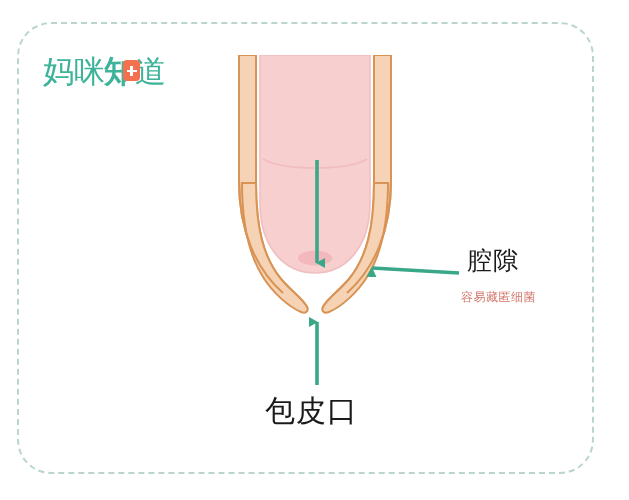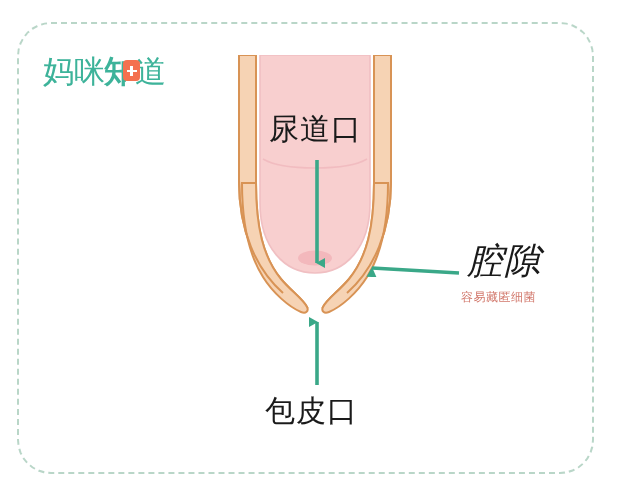--- a/index.html
+++ b/index.html
@@ -122,24 +122,23 @@
   #label-foreskin {
     left: 265px;
     top: 394px;
     font-size: 30px;
     line-height: 34px;
     letter-spacing: 1px;
   }
   #label-cavity {
     left: 467px;
     top: 245px;
-    font-size: 36px;
+    font-size: 25px;
     line-height: 31px;
     letter-spacing: 1px;
-    font-style: italic;
   }
   #label-cavity-sub {
     position: absolute;
     left: 461px;
     top: 287px;
     font-size: 12px;
     line-height: 20px;
     color: #d2786c;
     font-family: "DejaVu Sans", "Liberation Sans", sans-serif;
     white-space: nowrap;
@@ -246,21 +245,20 @@
       </marker>
     </defs>
 
     <line x1="317" y1="160" x2="317" y2="263" stroke="#3aa888" stroke-width="3.6" marker-end="url(#ahDown)"></line>
 
     <line x1="459" y1="273" x2="372" y2="268" stroke="#3aa888" stroke-width="3.4" marker-end="url(#ahLeft)"></line>
 
     <line x1="317" y1="385" x2="317" y2="322" stroke="#3aa888" stroke-width="3.6" marker-end="url(#ahUp)"></line>
   </svg>
 
-  <div class="label-cn" id="label-urethra">尿道口</div>
 
   <div class="label-cn" id="label-foreskin">包皮口</div>
 
   <div class="label-cn" id="label-cavity">腔隙</div>
 
   <div id="label-cavity-sub">容易藏匿细菌</div>
 
 </div>
 
 </body></html>

